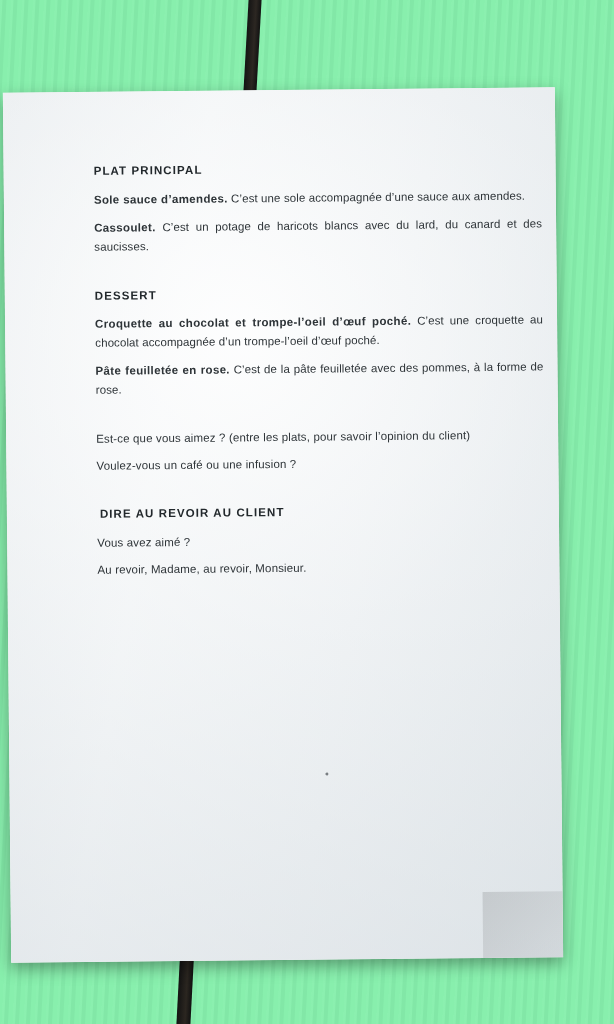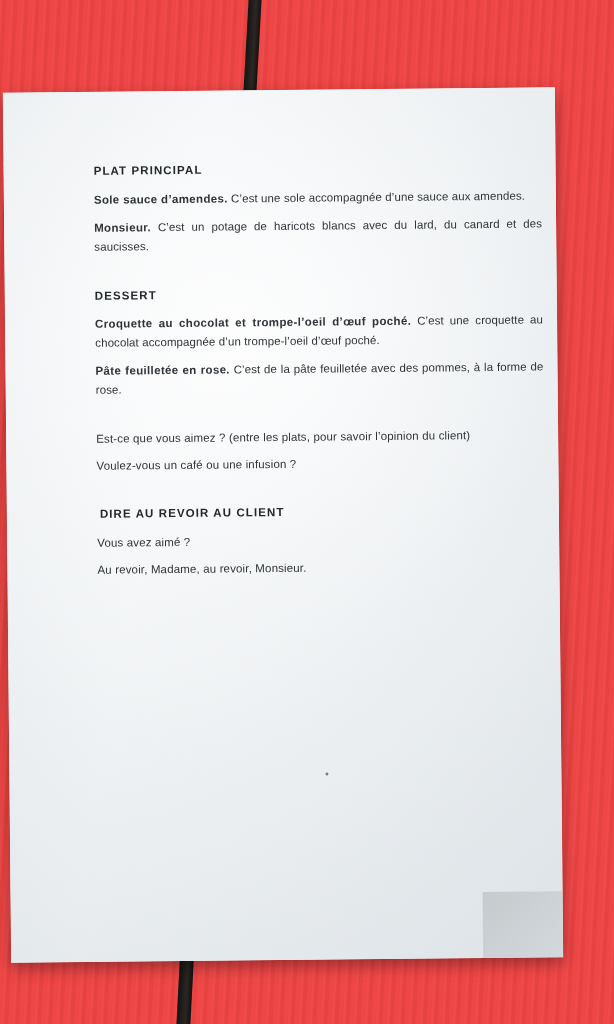--- a/index.html
+++ b/index.html
@@ -13,21 +13,21 @@
     font-family: "Liberation Sans", sans-serif;
     background: #c49a6c;
   }
 
   
   #scene {
     position: absolute;
     inset: 0;
     background:
       linear-gradient(95deg, #c9a273 0%, #c39a68 18%, #cda876 34%, #c2975f 52%, #cba madeup 52%, #c8a06a 70%, #bf9459 85%, #c9a170 100%);
-    background-color: #ef4444;
+    background-color: #86efac;
   }
   #scene::after {
     content: "";
     position: absolute;
     inset: 0;
     background:
       repeating-linear-gradient(93deg,
         rgba(255,255,255,0.045) 0px,
         rgba(255,255,255,0.045) 2px,
         rgba(0,0,0,0.035) 3px,
@@ -158,21 +158,21 @@
     <div id="text-block">
 
       <h2 class="section">PLAT PRINCIPAL</h2>
 
       <p class="entry">
         <span class="lead">Sole sauce d’amendes.</span>
         <span>C’est une sole accompagnée d’une sauce aux amendes.</span>
       </p>
 
       <p class="entry">
-        <span class="lead">Monsieur.</span>
+        <span class="lead">Cassoulet.</span>
         <span>C’est un potage de haricots blancs avec du lard, du canard et des saucisses.</span>
       </p>
 
       <div class="section-gap"></div>
 
       <h2 class="section">DESSERT</h2>
 
       <p class="entry">
         <span class="lead">Croquette au chocolat et trompe-l’oeil d’œuf poché.</span>
         <span>C’est une croquette au chocolat accompagnée d’un trompe-l’oeil d’œuf poché.</span>

